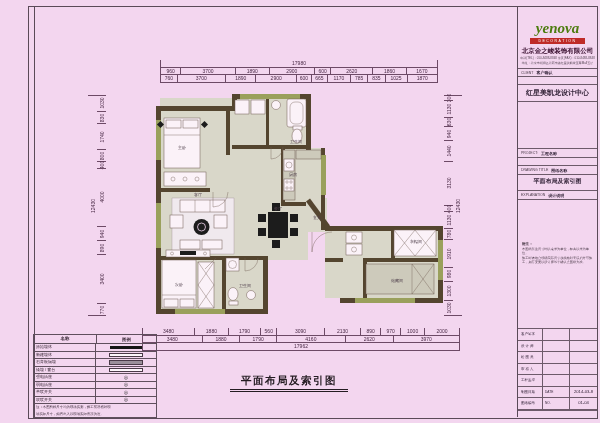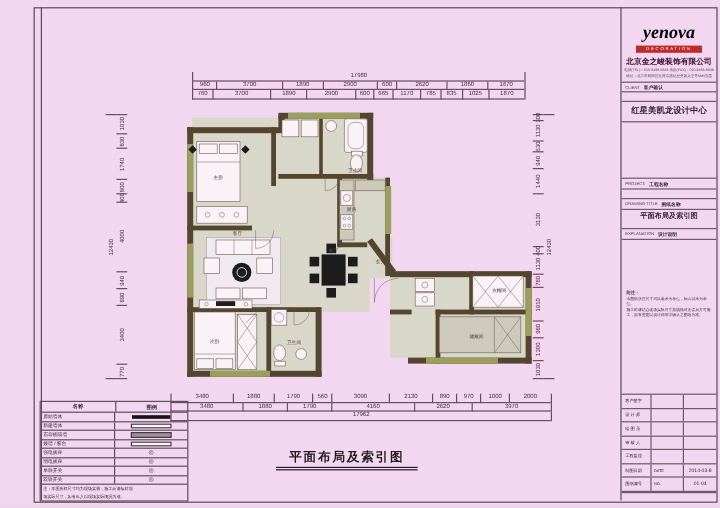--- a/index.html
+++ b/index.html
@@ -50,21 +50,21 @@
   .lg-note{font-size:3.4px;line-height:4.6px;padding:1px 2px;color:#3c2c3a;}
 
   
   .ftitle{position:absolute;left:230px;top:374px;width:118px;text-align:center;font-size:10.5px;font-weight:bold;
           color:#241c22;letter-spacing:1.5px;border-bottom:3px double #241c22;padding-bottom:1px;}
 
   
   .tb{position:absolute;left:517px;top:6px;width:79px;height:411px;border-left:1px solid #5a4a58;color:#35253a;}
   .tb .abs{position:absolute;left:0;right:0;}
   .tb-logo{top:14px;text-align:center;font-family:"Liberation Serif",serif;font-style:italic;font-weight:bold;
-           font-size:15px;color:#000000;letter-spacing:0;}
+           font-size:15px;color:#4d7c0f;letter-spacing:0;}
   .tb-logobar{top:32px;left:12px;right:12px;height:6px;background:#bf2b28;color:#fff;font-size:3.5px;
               line-height:6px;text-align:center;letter-spacing:1.5px;position:absolute;}
   .tb-company{top:41px;text-align:center;font-size:6.5px;font-weight:bold;color:#3a1030;}
   .tb-c1{top:50px;text-align:center;font-size:3px;color:#5a4a58;}
   .tb-c2{top:54.5px;text-align:center;font-size:3px;color:#5a4a58;}
   .tb-line{border-top:1px solid #6d5a6a;position:absolute;left:0;right:0;}
   .tbrow{position:absolute;left:0;right:0;height:10px;border-top:1px solid #6d5a6a;border-bottom:1px solid #6d5a6a;
          display:flex;align-items:center;padding:0 3px;gap:3px;box-sizing:border-box;}
   .tbrow .lab{font-size:3.5px;color:#4a3a48;}
   .tbrow .val{font-size:4px;font-weight:bold;}

